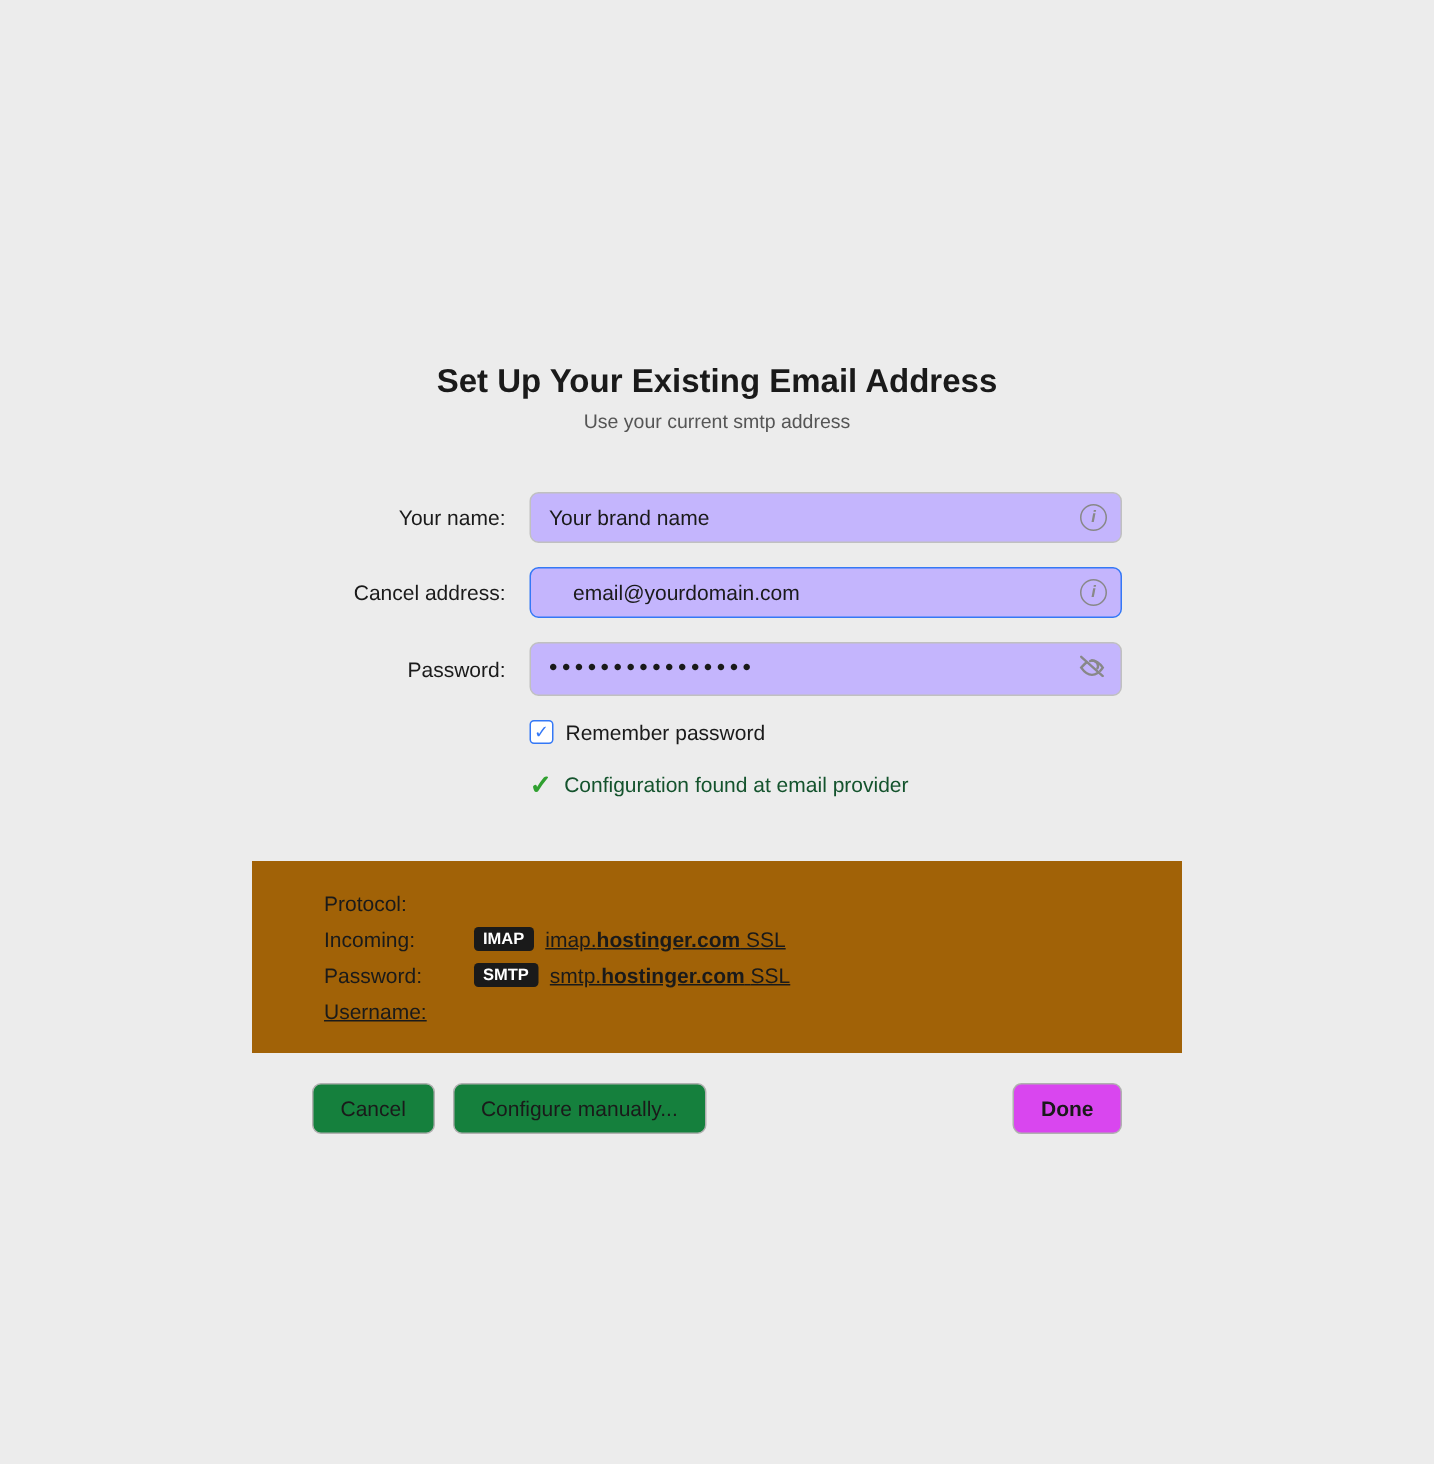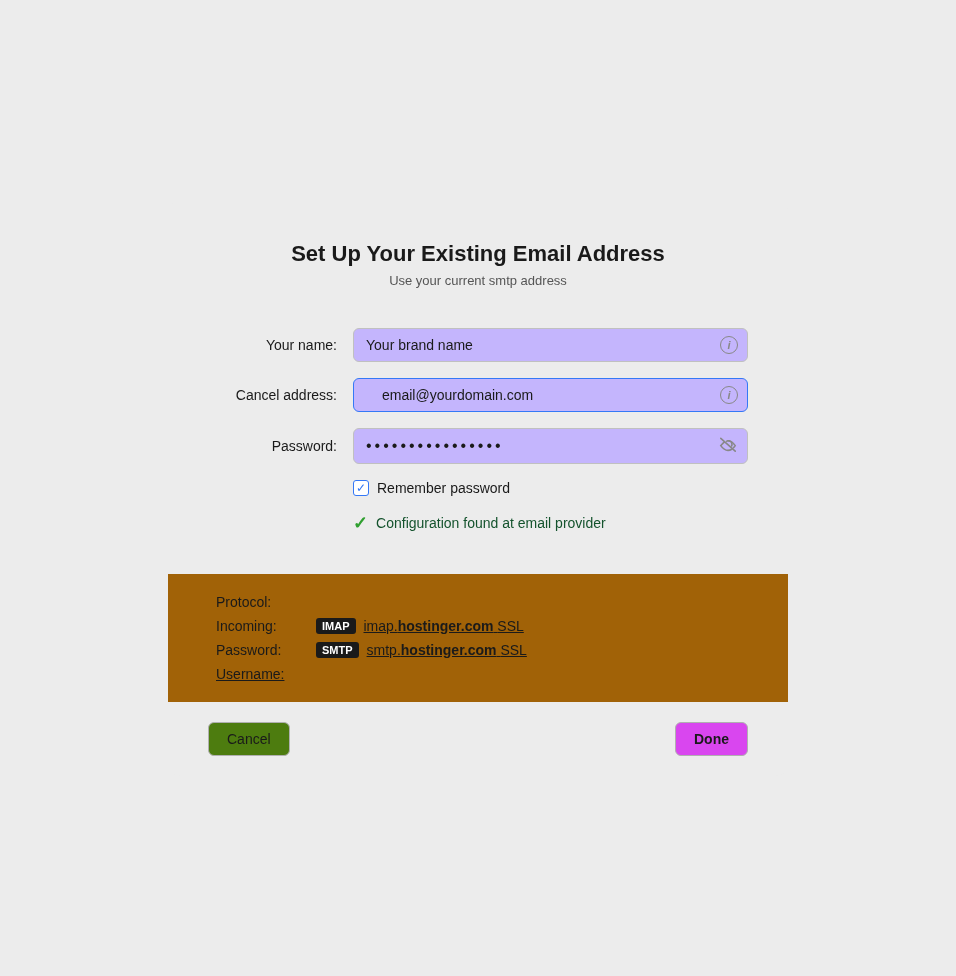--- a/index.html
+++ b/index.html
@@ -217,21 +217,21 @@
       gap: 12px;
     }
 
     .btn {
       padding: 8px 18px;
       font-size: 14px;
       font-family: inherit;
       border-radius: 6px;
       cursor: pointer;
       border: 1.5px solid #b0b0b0;
-      background: #4d7c0f;
+      background: #15803d;
       color: #1a1a1a;
     }
 
     .btn-done {
       font-weight: 700;
       background: #d946ef;
       border-color: #b0b0b0;
     }
 
     
@@ -348,17 +348,18 @@
 
     <div class="config-row">
       <span class="config-label">Username:</span>
     </div>
 
   </div>
 
   <div class="dialog-footer">
     <div class="footer-left">
       <button class="btn">Cancel</button>
+      <button class="btn">Configure manually...</button>
     </div>
     <button class="btn btn-done">Done</button>
   </div>
 
 </div>
 
 </body></html>

